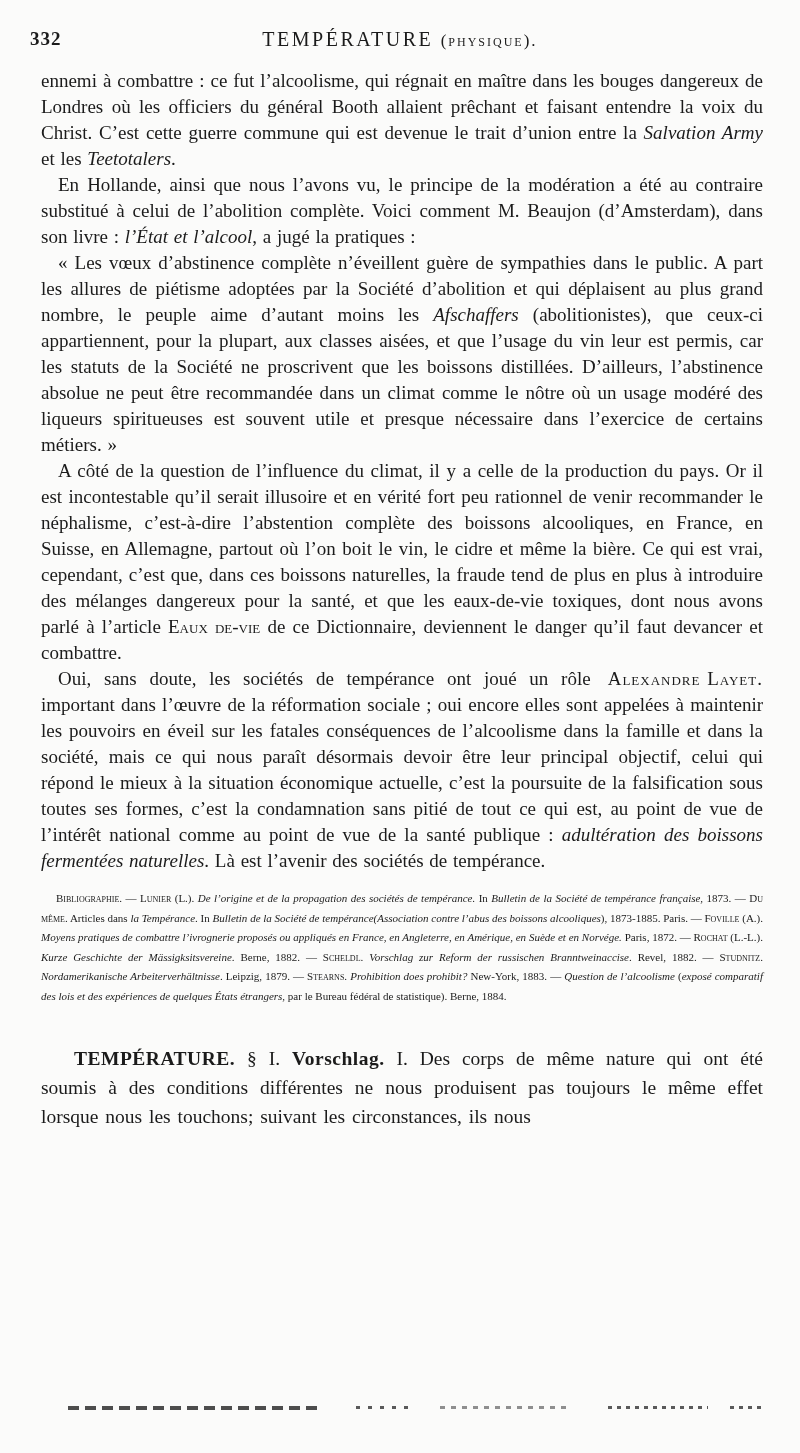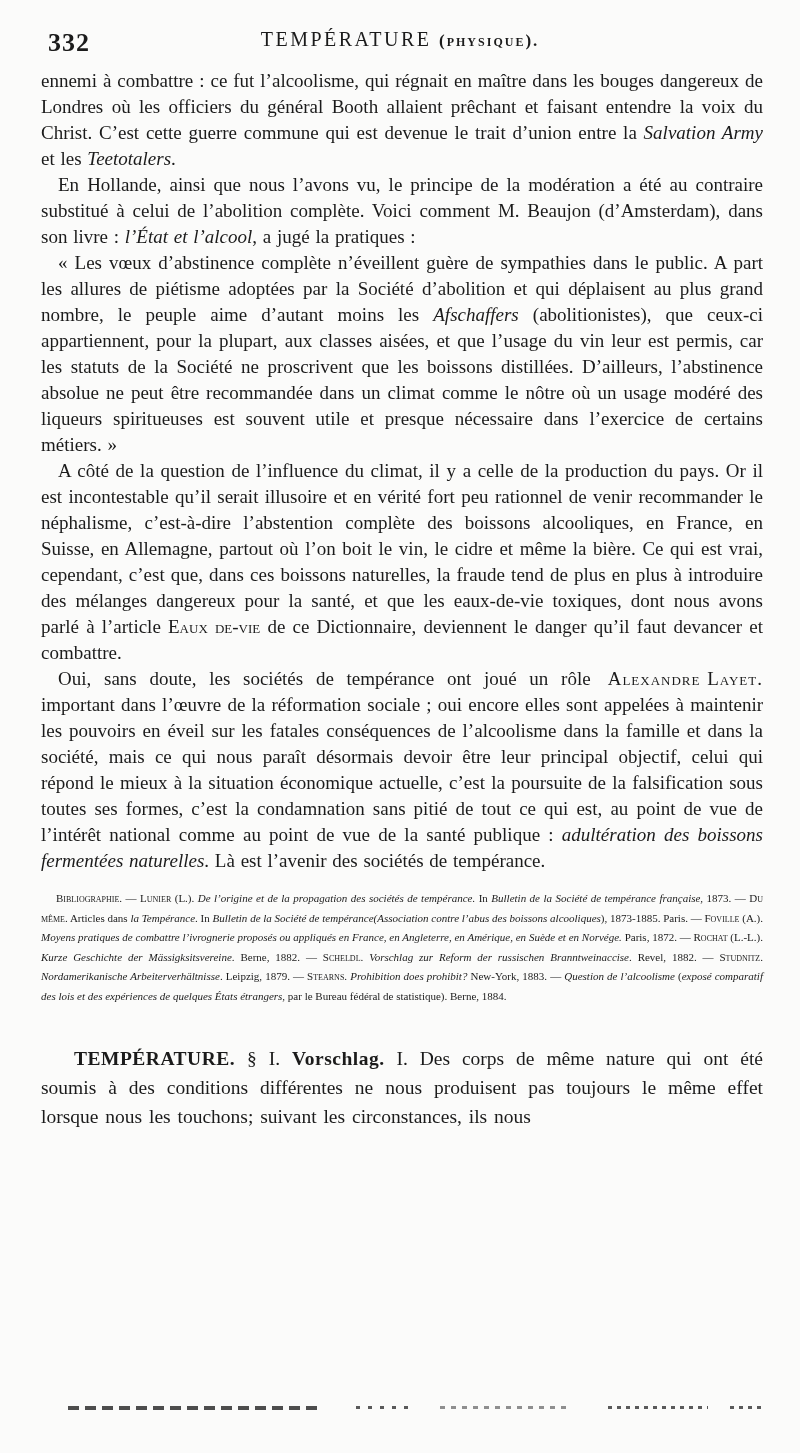--- a/index.html
+++ b/index.html
@@ -13,28 +13,28 @@
     -webkit-font-smoothing:antialiased;
   }
   .page{position:absolute;inset:0;}
 
   
   .running-head{
     position:absolute;top:28px;left:0;right:0;height:30px;
   }
   .page-number{
     position:absolute;left:30px;top:0;
-    font-size:26px;font-weight:bold;letter-spacing:1px;margin-left:18px;
+    font-size:19px;font-weight:bold;letter-spacing:1px;
   }
   .head-title{
     text-align:center;font-size:20px;letter-spacing:2.5px;font-weight:500;
     white-space:nowrap;
   }
   .head-title .paren{
-    font-variant:small-caps;font-size:17px;letter-spacing:2px;font-weight:bold;
+    font-variant:small-caps;font-size:17px;letter-spacing:2px;
   }
 
   
   .body-col{
     position:absolute;left:41px;top:68px;width:722px;
   }
   .para{
     margin:0;
     font-size:19px;line-height:26px;
     text-align:justify;

